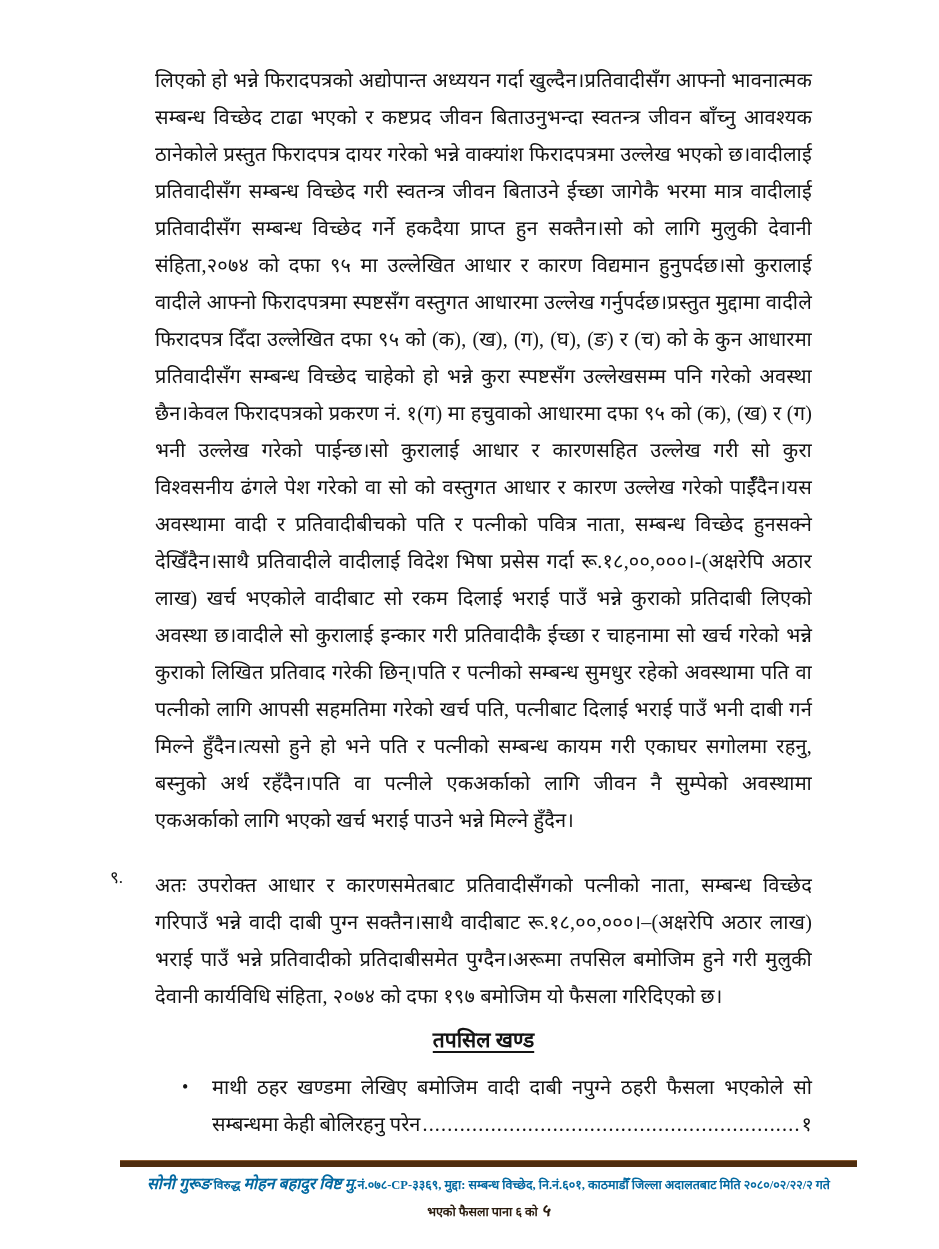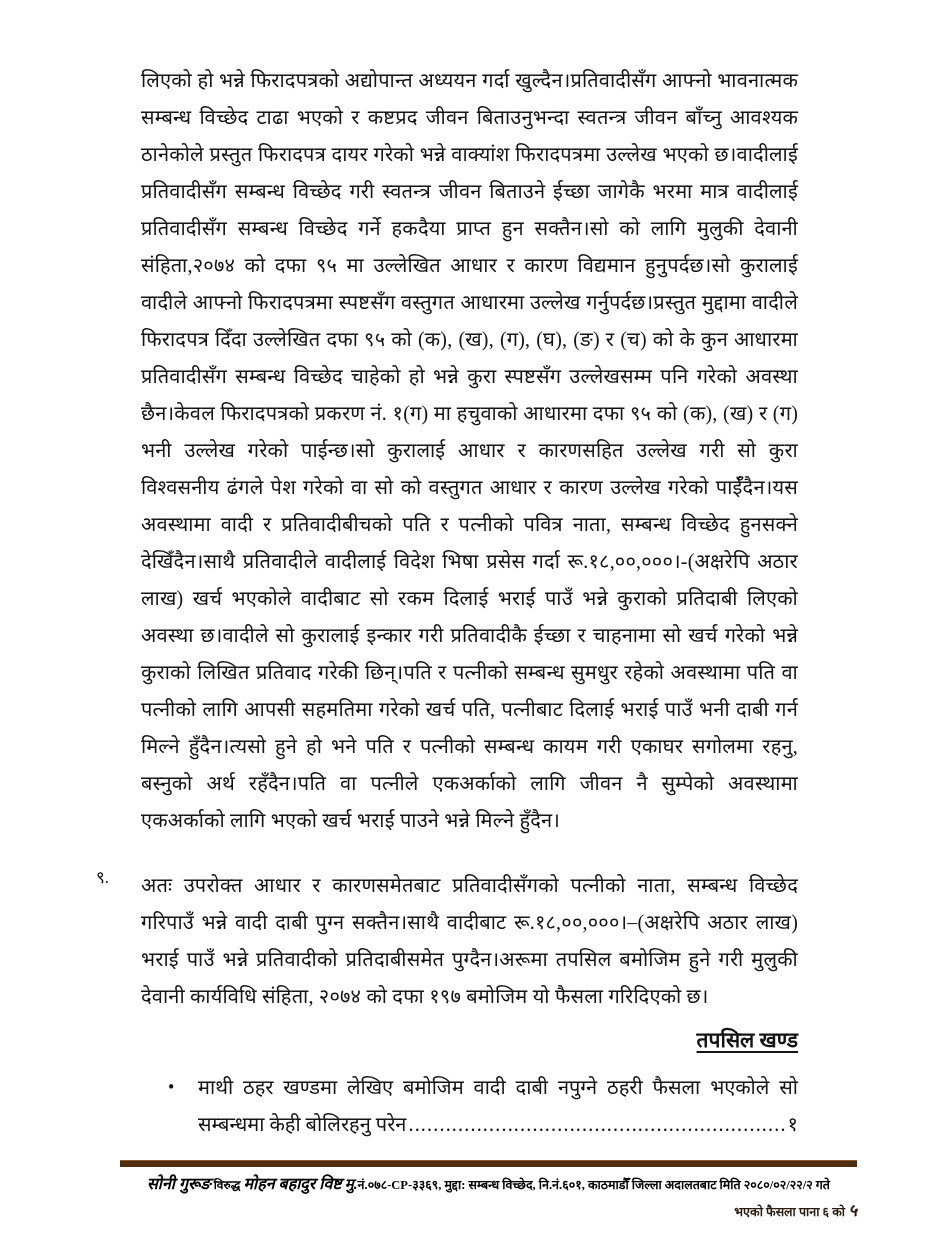--- a/index.html
+++ b/index.html
@@ -6,21 +6,21 @@
   body {
     width: 939px; height: 1249px;
     background: #ffffff;
     position: relative;
     font-family: "Liberation Serif", "DejaVu Serif", serif;
     color: #141414;
     overflow: hidden;
   }
   .page {
     position: absolute;
-    top: 42px; left: 96px;
+    top: 42px; left: 110px;
     width: 702px;
   }
   .body-para {
     margin-left: 45px;
     font-size: 20px;
     line-height: 37px;
     text-align: justify;
     letter-spacing: 0.2px;
   }
   .numbered-item {
@@ -36,21 +36,21 @@
   }
   .numbered-item .num-text {
     flex: 1;
     text-align: justify;
     letter-spacing: 0.2px;
     margin-top: 8px;
   }
   .section-heading {
     margin-top: 8px;
     margin-left: 45px;
-    text-align: right;
+    text-align: center;
     font-size: 21px;
     font-weight: bold;
     line-height: 34px;
   }
   .section-heading span {
     text-decoration: underline;
     text-underline-offset: 4px;
   }
   .bullet-item {
     margin-top: 12px;
@@ -91,41 +91,40 @@
     text-align: center;
   }
   .footer-rule {
     height: 6px;
     border-top: 1px solid #8a5a30;
     margin-bottom: 7px;
   }
   .footer-line1 {
     font-size: 12.5px;
     font-weight: bold;
-    color: #000000;
+    color: #0369a1;
     line-height: 20px;
     white-space: nowrap;
   }
   .footer-line1 .party {
     font-size: 16px;
     font-style: italic;
   }
   .footer-line1 .vs {
     font-size: 12px;
   }
   .footer-line1 .case-bold {
     font-size: 15px;
     font-style: italic;
   }
   .footer-line2 {
     font-size: 12.5px;
     font-weight: bold;
     color: #2b1d10;
     margin-top: 3px;
-    text-align: right;
   }
   .footer-line2 .page-no {
     font-size: 17px;
     font-style: italic;
   }
 </style>
 </head>
 <body>
 
 <div class="page">

